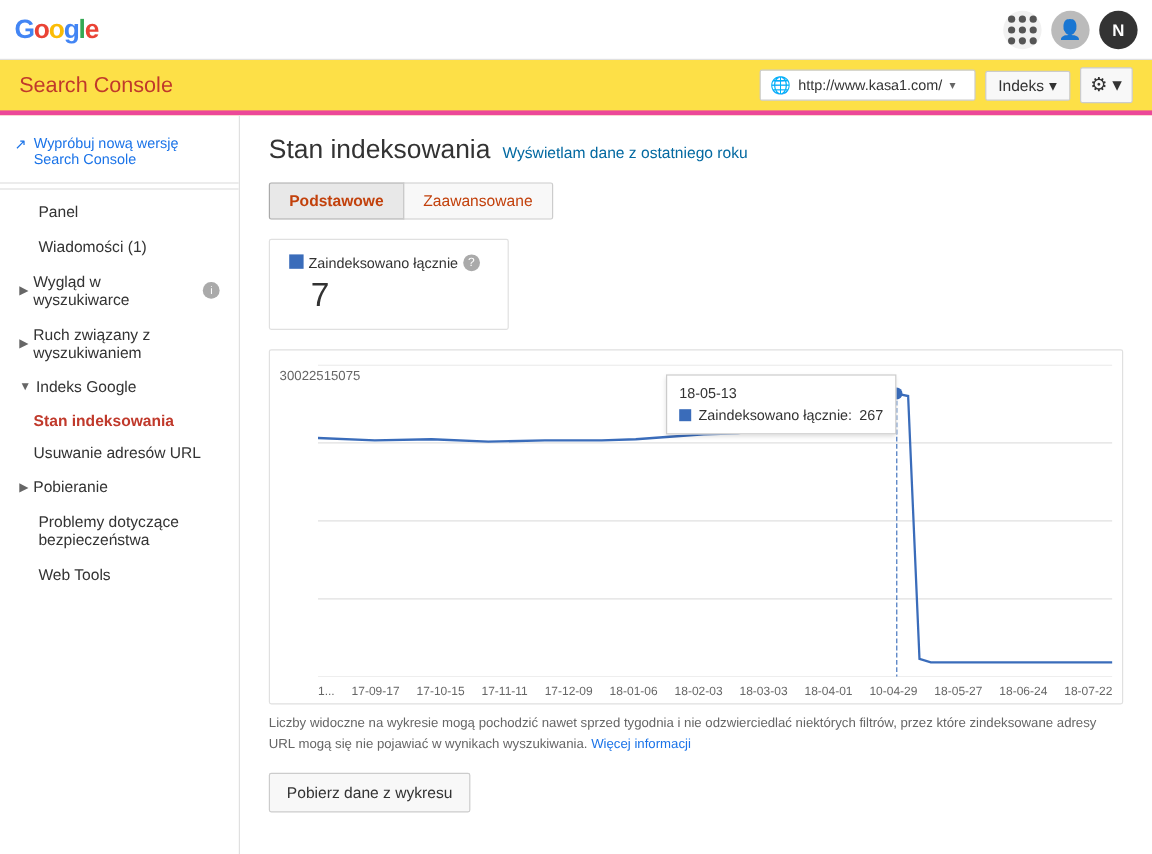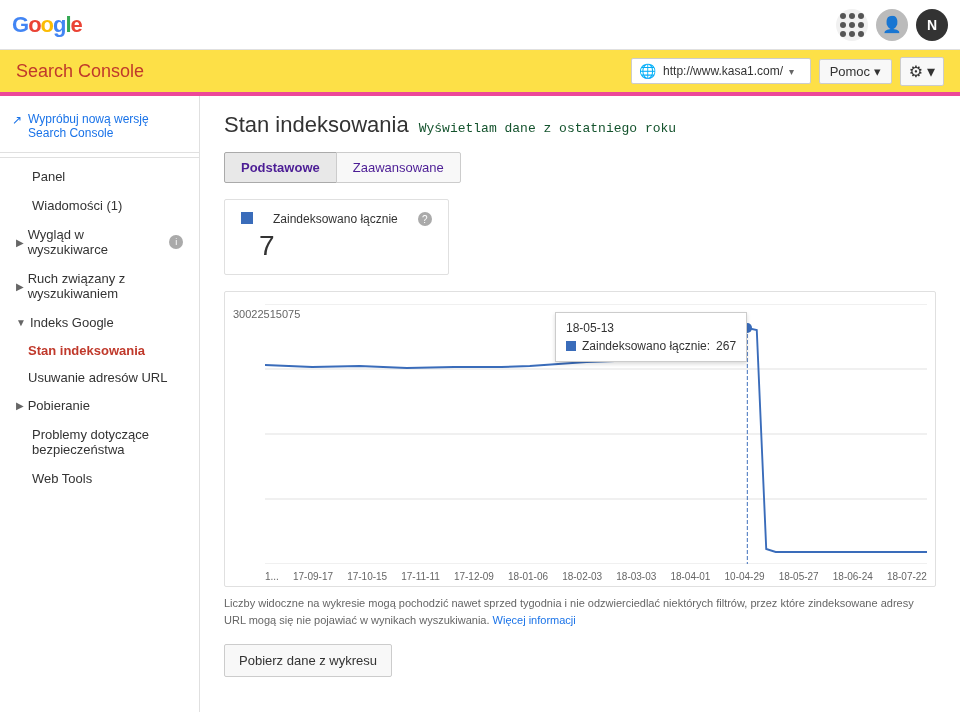--- a/index.html
+++ b/index.html
@@ -184,37 +184,36 @@
       gap: 10px;
       margin-bottom: 14px;
     }
     .page-title {
       font-size: 22px;
       font-weight: 400;
       color: #333;
     }
     .page-subtitle {
       font-size: 13px;
-      color: #14532d;
-      font-family: Liberation Mono, monospace;
+      color: #0369a1;
     }
 
     
     .tabs {
       display: flex;
       gap: 0;
       margin-bottom: 16px;
     }
     .tab-btn {
       padding: 7px 16px;
       border: 1px solid #ccc;
       background: #f8f8f8;
       cursor: pointer;
       font-size: 13px;
-      color: #4c1d95;
+      color: #c2410c;
     }
     .tab-btn:first-child { border-radius: 2px 0 0 2px; }
     .tab-btn:last-child { border-radius: 0 2px 2px 0; margin-left: -1px; }
     .tab-btn.active {
       background: #e8e8e8;
       font-weight: bold;
       border-color: #aaa;
     }
 
     
@@ -223,21 +222,21 @@
       border-radius: 2px;
       padding: 12px 16px;
       display: inline-flex;
       flex-direction: column;
       gap: 4px;
       margin-bottom: 8px;
       min-width: 200px;
     }
     .stats-card-label {
       display: flex;
-      gap: 20px;
+      gap: 4px;
       font-size: 12px;
       color: #333;
     }
     .stats-card-label .color-box {
       width: 12px; height: 12px;
       background: #3a6cba;
       display: inline-block;
     }
     .stats-card-label .q-icon {
       width: 14px; height: 14px; border-radius: 50%;
@@ -349,21 +348,21 @@
 
 <div class="subheader">
   <div class="subheader-title">Search Console</div>
   <div class="subheader-right">
     <div class="url-selector">
       <span class="globe-icon">🌐</span>
       <span>http://www.kasa1.com/</span>
       <span class="arrow">▾</span>
     </div>
     <div class="help-btn">
-      <span>Pomoc</span>
+      <span>Indeks</span>
       <span>▾</span>
     </div>
     <div class="settings-btn">
       <span>⚙</span>
       <span>▾</span>
     </div>
   </div>
 </div>
 
 <div class="layout">

